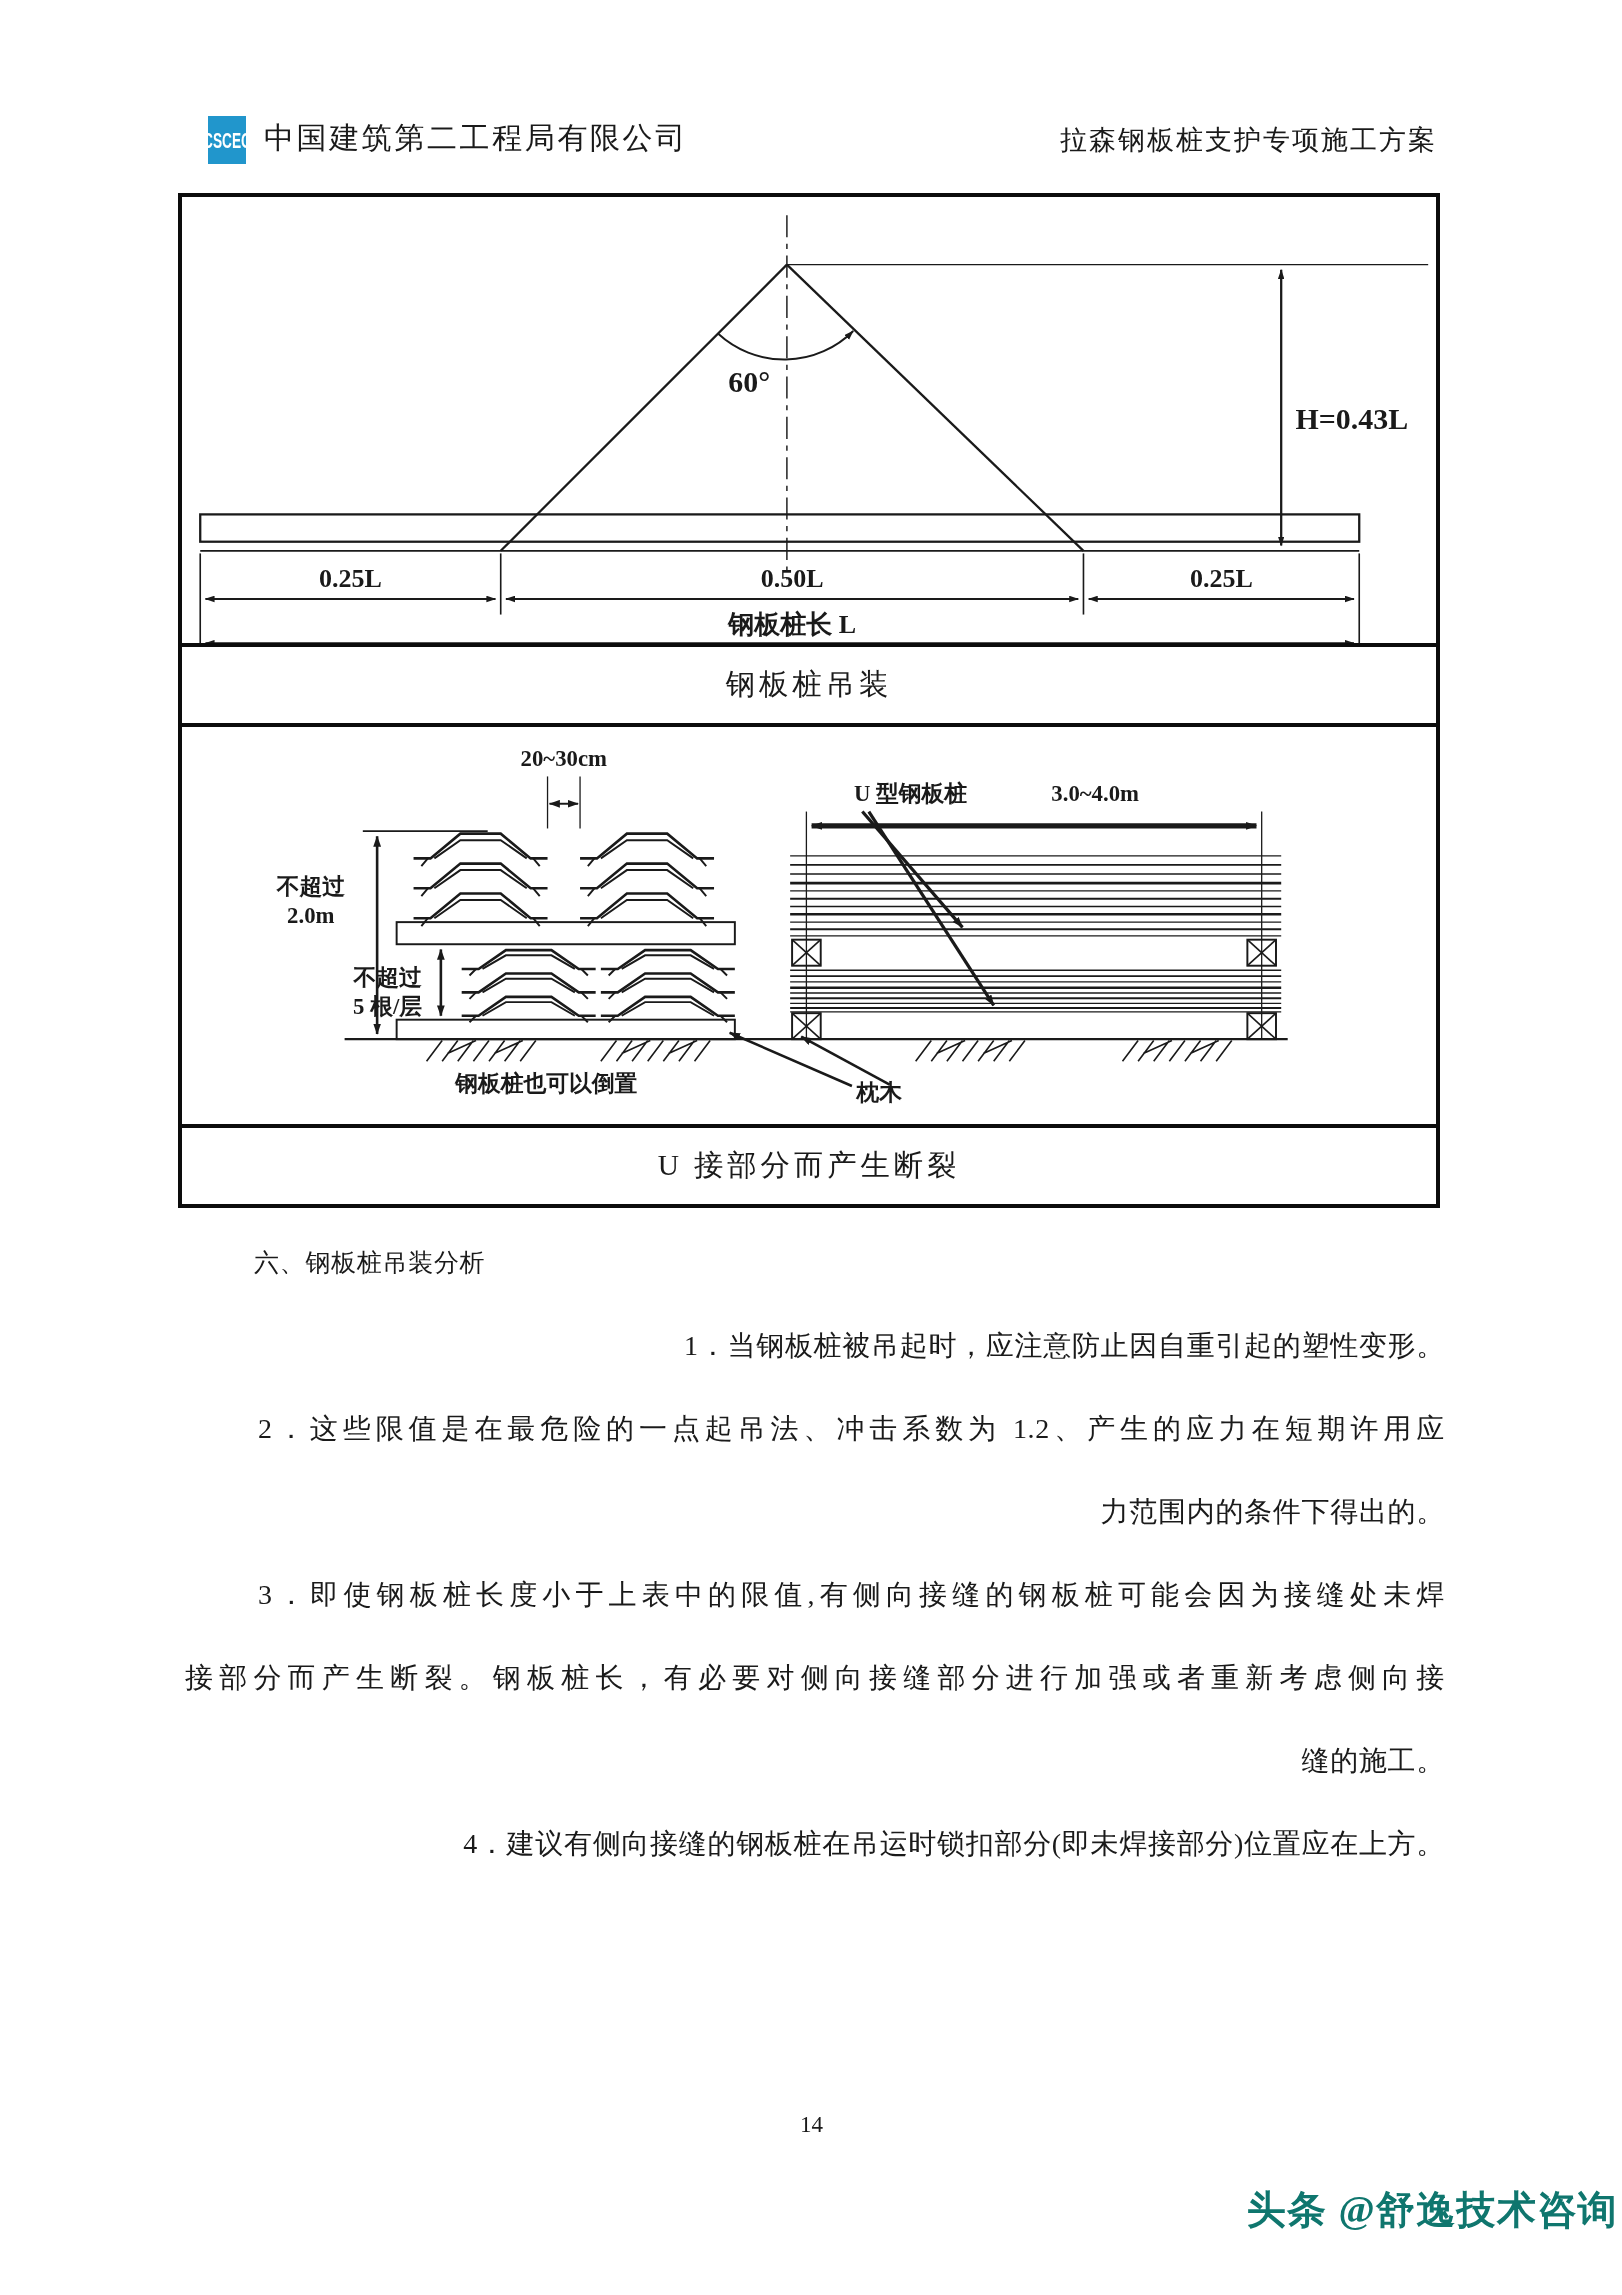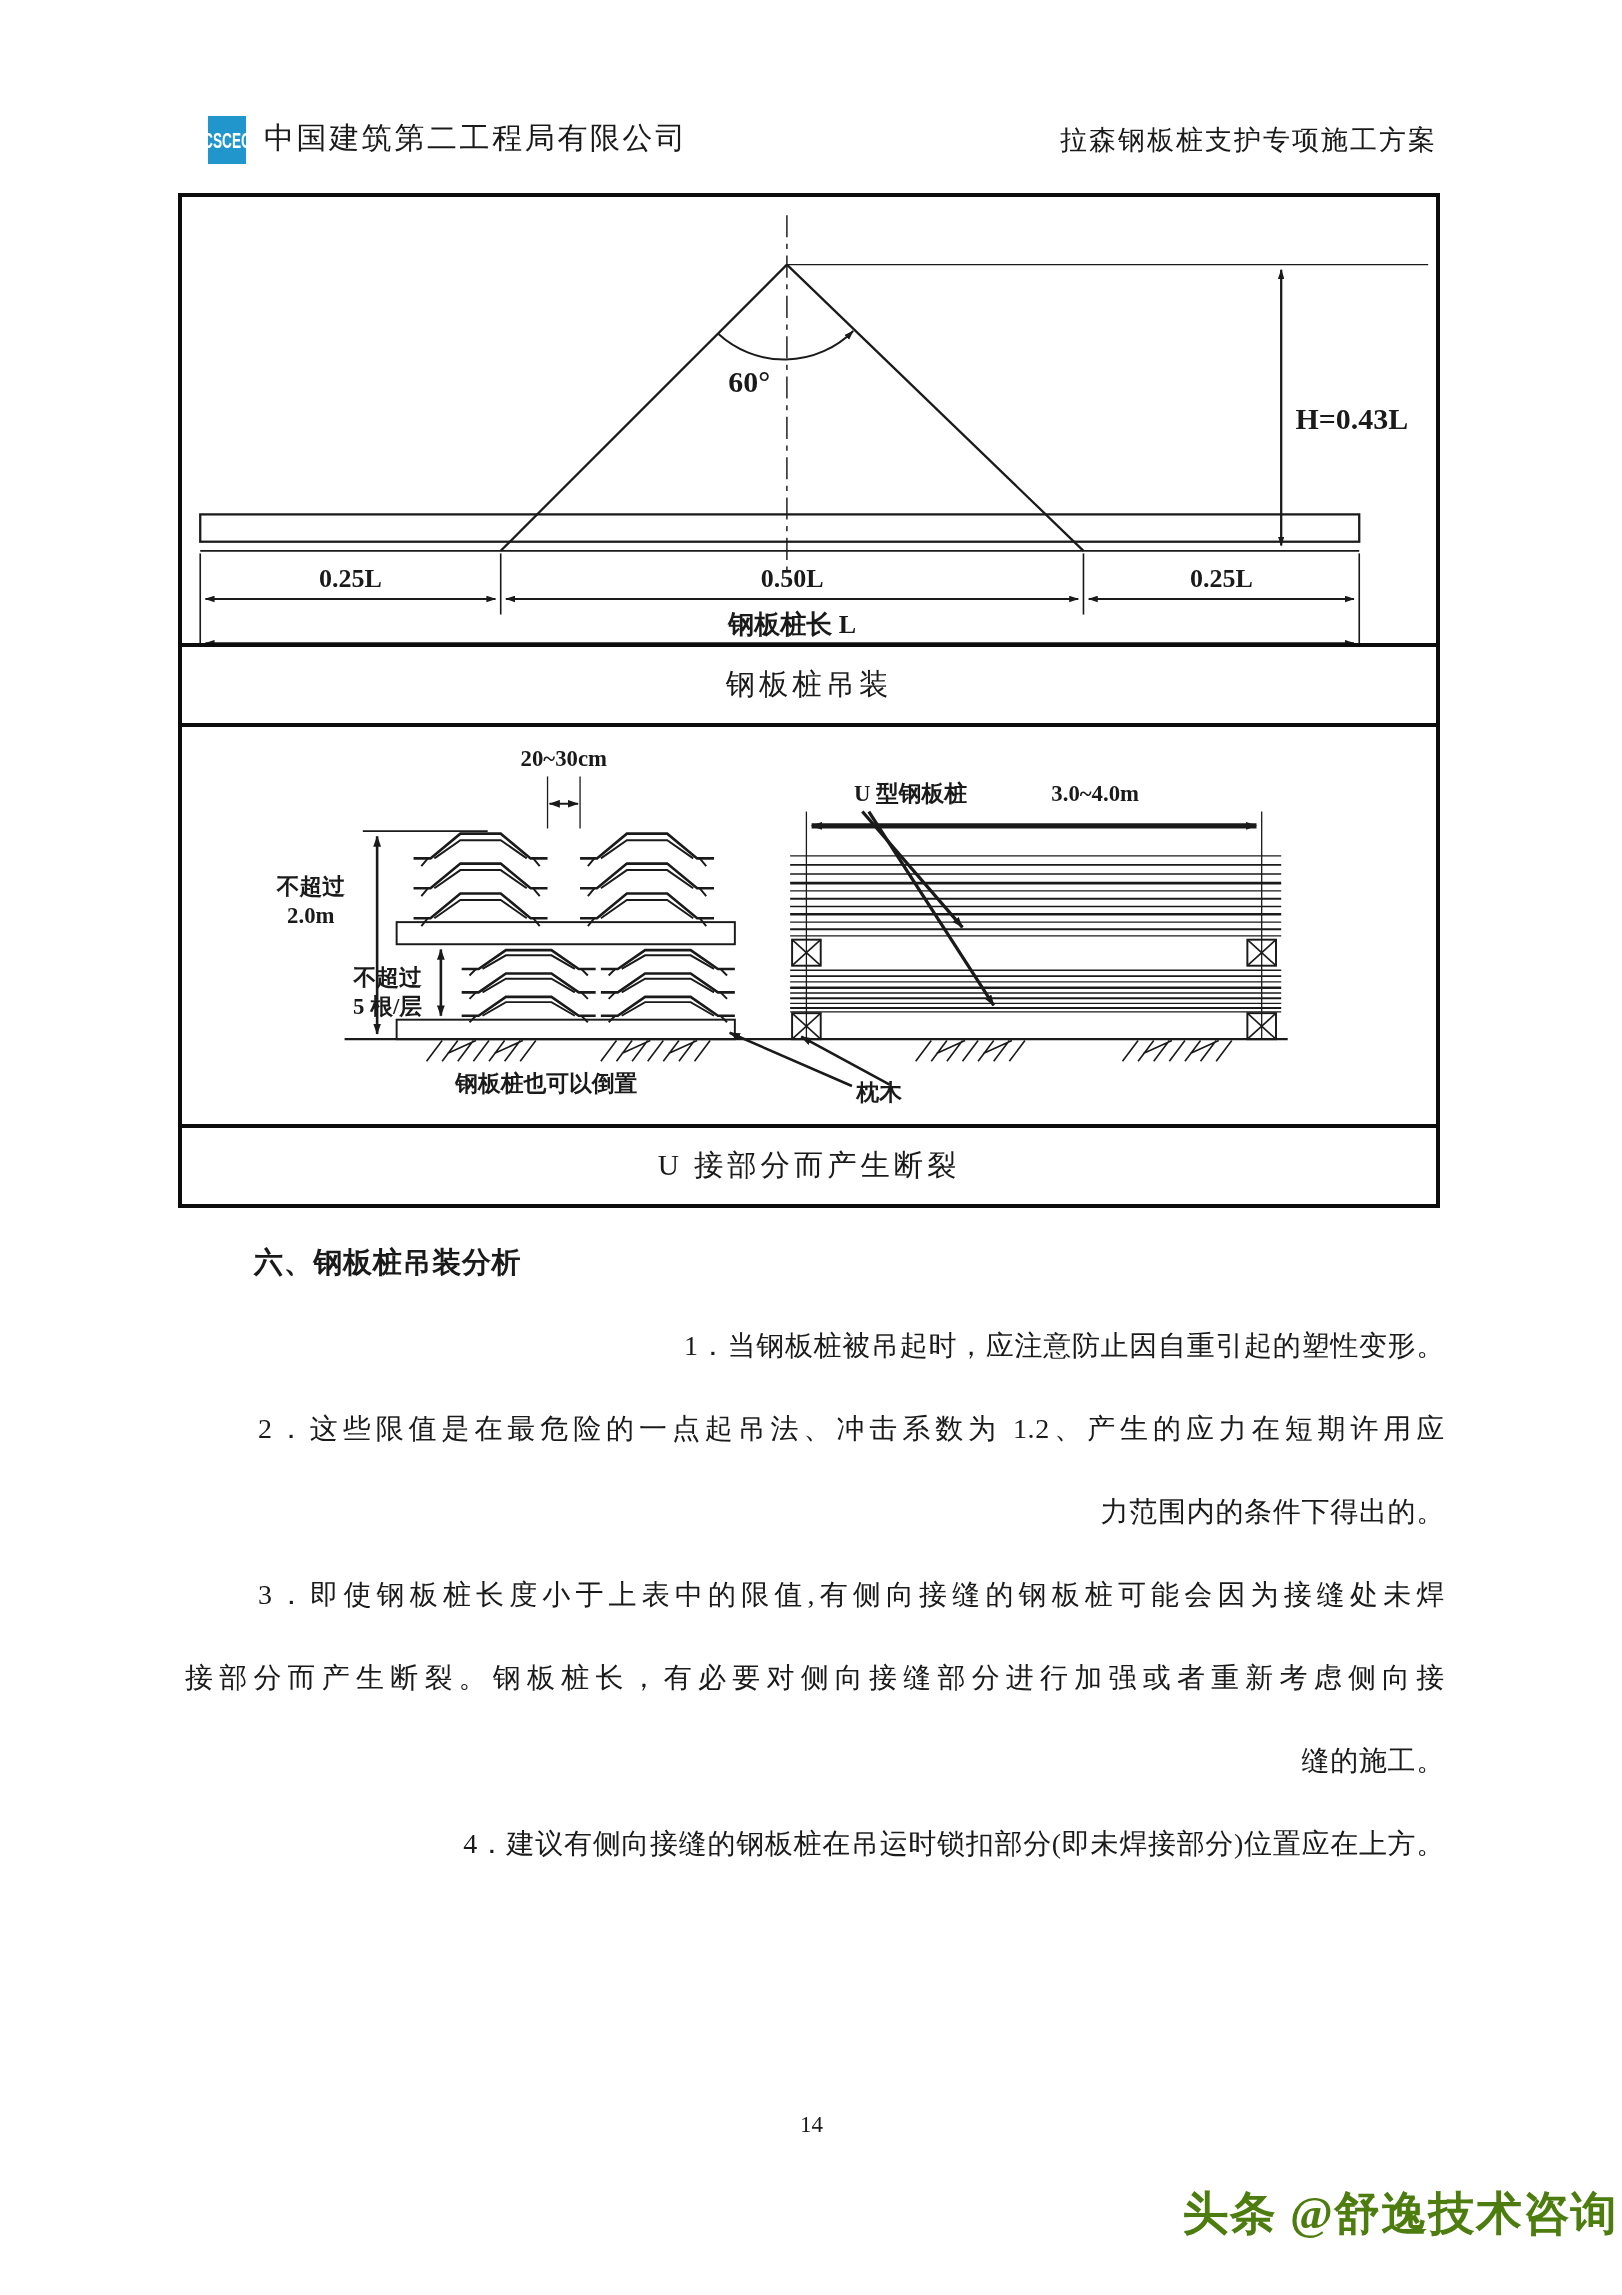--- a/index.html
+++ b/index.html
@@ -46,32 +46,32 @@
   }
   .dim1{font-weight:bold;font-size:40px;}
   .dim2{font-weight:600;font-size:35px;}
   .big{font-weight:bold;font-size:46px;}
   
   .content{
     position:absolute;left:0;top:1221px;width:1623px;box-sizing:border-box;
     padding-left:185px;padding-right:178px;
     font-size:28px;line-height:83px;letter-spacing:0.7px;
   }
-  .content .h{font-weight:bold;text-indent:69px;font-size:29px;}
+  .content .h{font-weight:normal;text-indent:69px;font-size:25px;}
   .line{text-indent:0;text-align:right;}
   .line.ind{text-indent:73px;}
   .line.just{text-align:justify;text-align-last:justify;}
   
   .page-num{
     position:absolute;left:0;top:2112px;width:100%;
     text-align:center;font-size:23px;
   }
   .watermark{
     position:absolute;right:5.2px;top:2183px;
-    font-size:46px;font-weight:bold;color:#4d7c0f;letter-spacing:1.3px;
+    font-size:39px;font-weight:bold;color:#0f766e;letter-spacing:1.3px;
     text-shadow:1.3px 1.3px 2px #fff,-1.3px -1.3px 2px #fff,1.3px -1.3px 2px #fff,-1.3px 1.3px 2px #fff,0 0 5.2px #fff;
     font-family:"Liberation Serif","DejaVu Serif",serif;
   }
 </style>
 </head>
 <body>
 
 <div class="page">
 
   <div class="hdr-logo">

